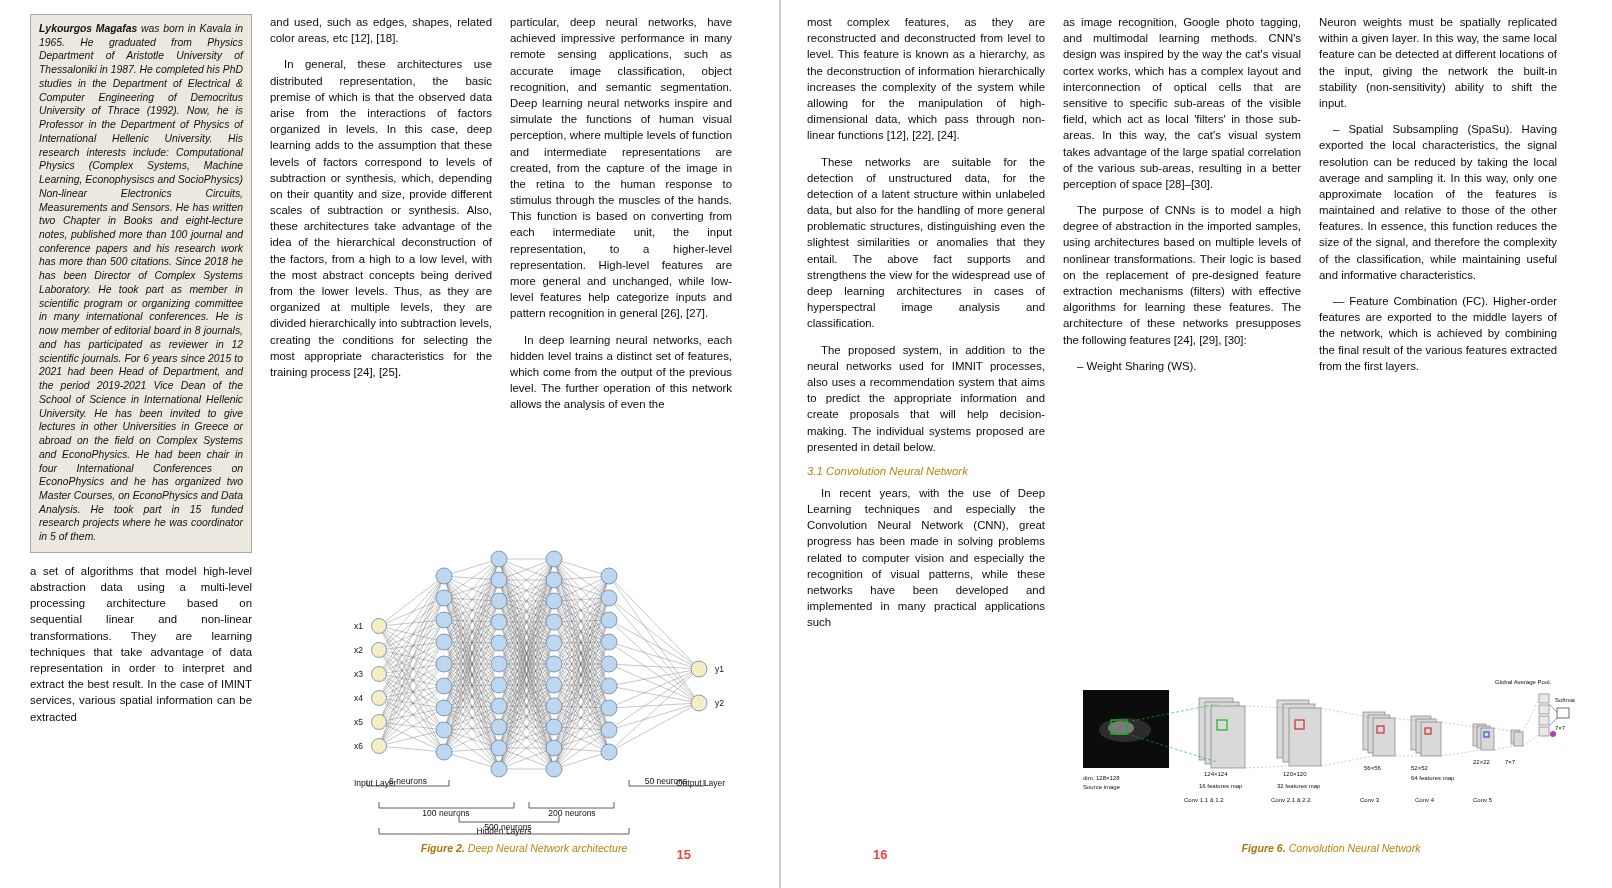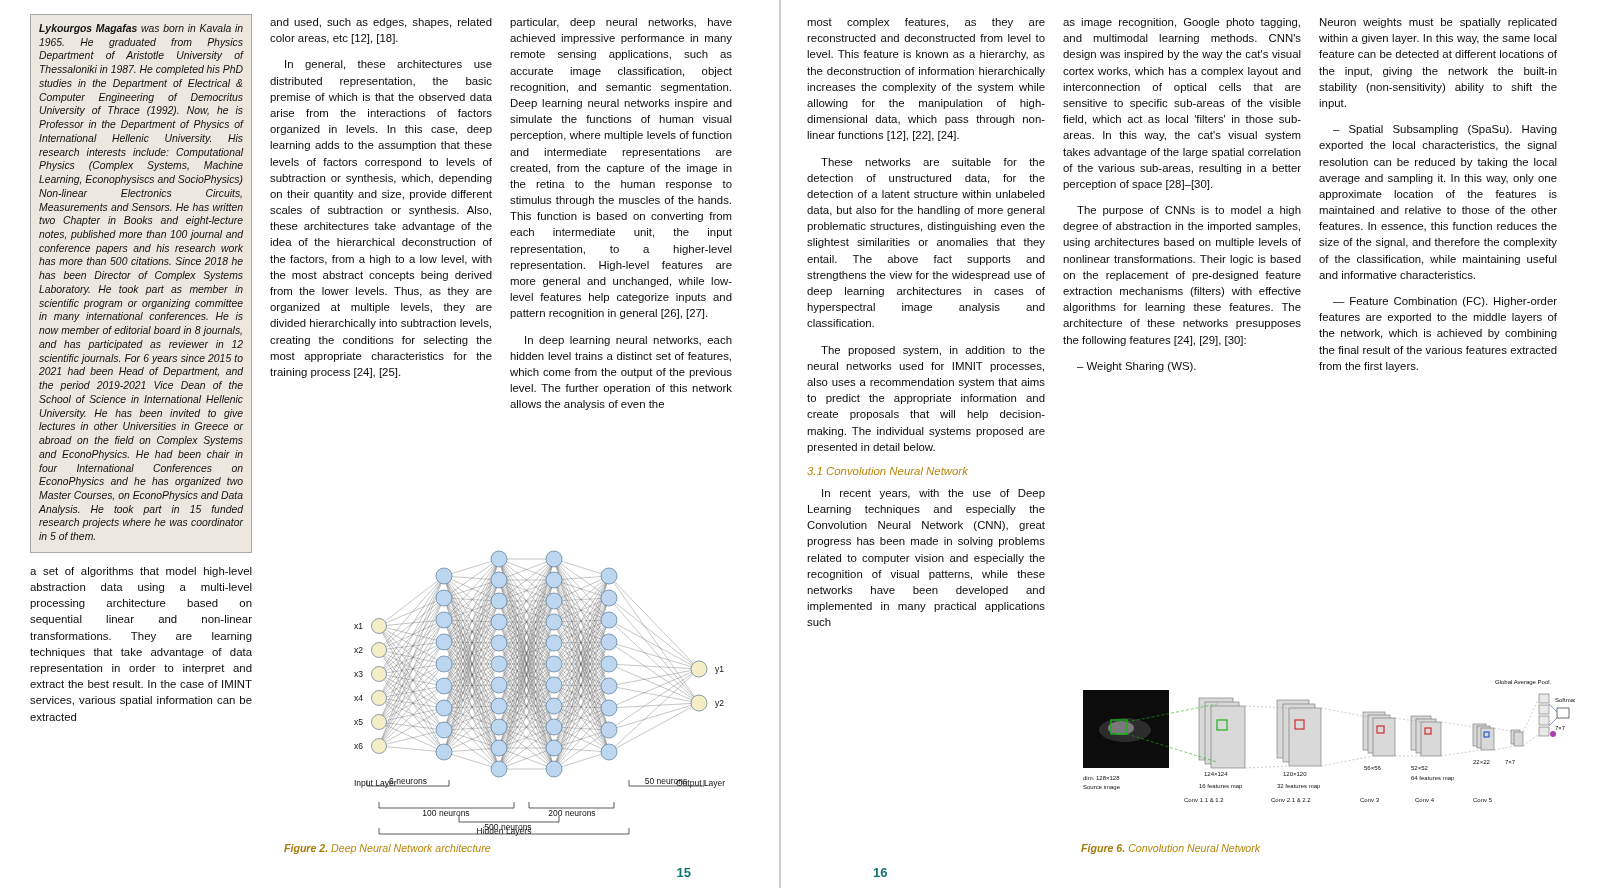--- a/index.html
+++ b/index.html
@@ -80,33 +80,34 @@
     margin: 4px 0 8px 0;
     text-indent: 0;
     font-weight: normal;
   }
 
   .figcaption {
     font-size: 10.6px;
     color: #b8860b;
     font-style: italic;
     margin-top: 6px;
+    text-align: center;
   }
   .figcaption b {
     font-weight: bold;
     font-style: italic;
     color: #a8780a;
   }
 
   .pagenum {
     position: absolute;
-    bottom: 8px;
+    bottom: 26px;
     font-size: 13px;
     font-weight: bold;
-    color: #0f766e;
+    color: #ef4444;
   }
   .pagenum-left  { right: 88px; }
   .pagenum-right { left: 92px; }
 
   
   .fig2-wrap {
     position: relative;
     width: 462px;
     height: 300px;
     margin-top: 4px;

